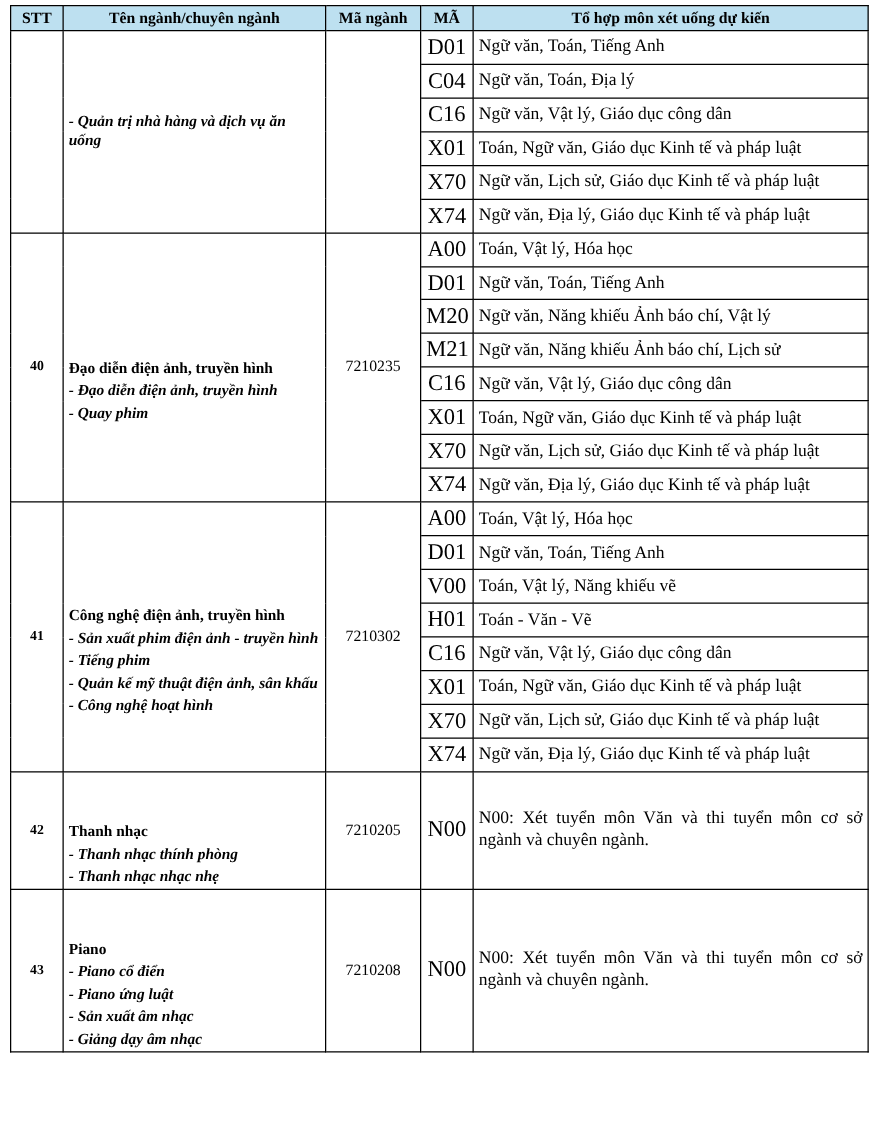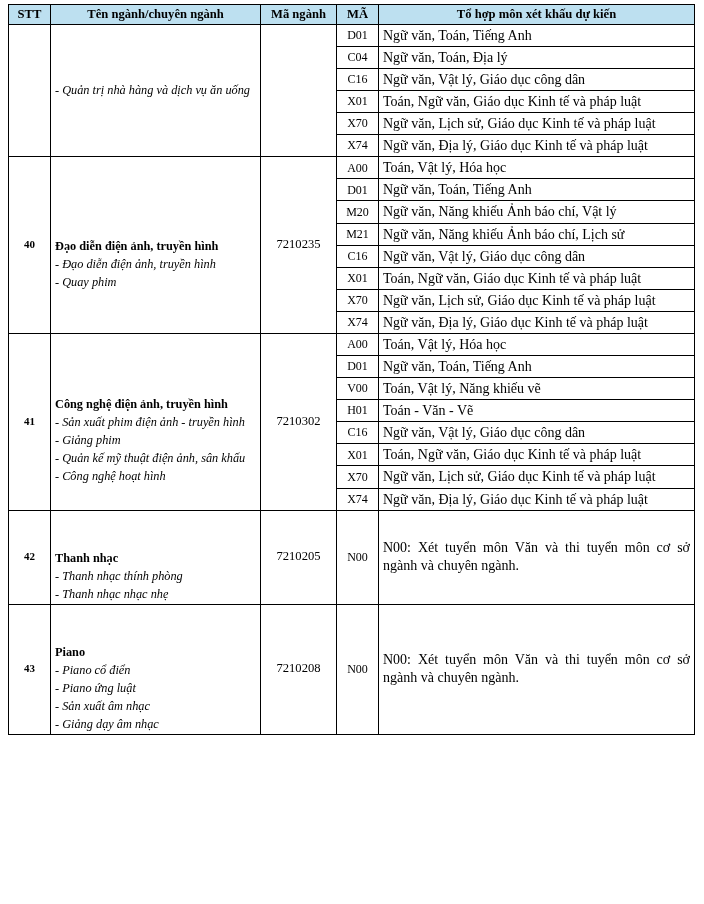--- a/index.html
+++ b/index.html
@@ -65,21 +65,21 @@
   }
   td.majorid {
     text-align: center;
     vertical-align: middle;
     font-size: 12.6px;
     margin-top: 46px;
   }
   td.code {
     text-align: center;
     vertical-align: middle;
-    font-size: 12px;
+    font-size: 18px;
     white-space: nowrap;
   }
   td.combo {
     text-align: justify;
     text-align-last: left;
     vertical-align: middle;
     padding: 3px 6px 3px 7px;
     font-size: 14px;
   }
   td.combo.two-line {
@@ -94,20 +94,21 @@
   }
   .spec-list {
     margin: 0;
     padding: 0;
     list-style: none;
   }
   .spec-list li {
     font-style: italic;
     line-height: 1.22;
     margin-bottom: 3px;
+    font-weight: bold;
   }
   .spec-list li:last-child { margin-bottom: 0; }
 </style>
 </head>
 <body>
 
 <div id="sheet">
   <table class="admissions">
     <colgroup>
       <col class="c-stt">
@@ -115,21 +116,21 @@
       <col class="c-majorid">
       <col class="c-code">
       <col class="c-combo">
     </colgroup>
     <thead>
       <tr>
         <th>STT</th>
         <th>Tên ngành/chuyên ngành</th>
         <th>Mã ngành</th>
         <th>MÃ</th>
-        <th>Tổ hợp môn xét khấu dự kiến</th>
+        <th>Tổ hợp môn xét uống dự kiến</th>
       </tr>
     </thead>
     <tbody id="tbody">
         <tr>
           <td class="stt" rowspan="6"></td>
           <td class="namecell" rowspan="6">
             <ul class="spec-list">
               <li>- Quản trị nhà hàng và dịch vụ ăn uống</li>
             </ul>
           </td>
@@ -197,21 +198,21 @@
         <tr>
           <td class="code">X74</td>
           <td class="combo">Ngữ văn, Địa lý, Giáo dục Kinh tế và pháp luật</td>
         </tr>
         <tr>
           <td class="stt" rowspan="8">41</td>
           <td class="namecell" rowspan="8">
             <span class="major-title">Công nghệ điện ảnh, truyền hình</span>
             <ul class="spec-list">
               <li>- Sản xuất phim điện ảnh - truyền hình</li>
-              <li>- Giảng phim</li>
+              <li>- Tiếng phim</li>
               <li>- Quản kế mỹ thuật điện ảnh, sân khấu</li>
               <li>- Công nghệ hoạt hình</li>
             </ul>
           </td>
           <td class="majorid" rowspan="8">7210302</td>
           <td class="code">A00</td>
           <td class="combo">Toán, Vật lý, Hóa học</td>
         </tr>
         <tr>
           <td class="code">D01</td>

